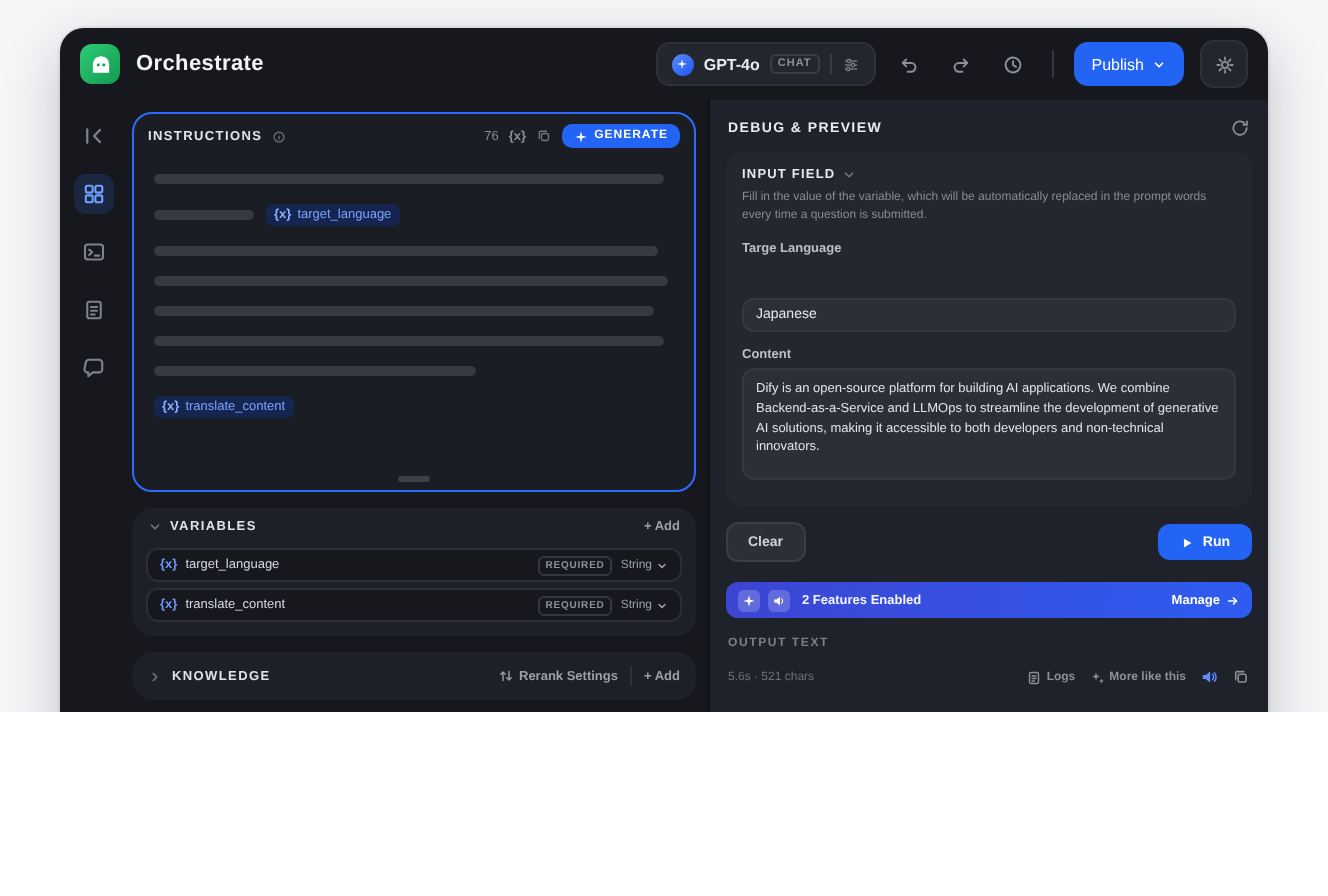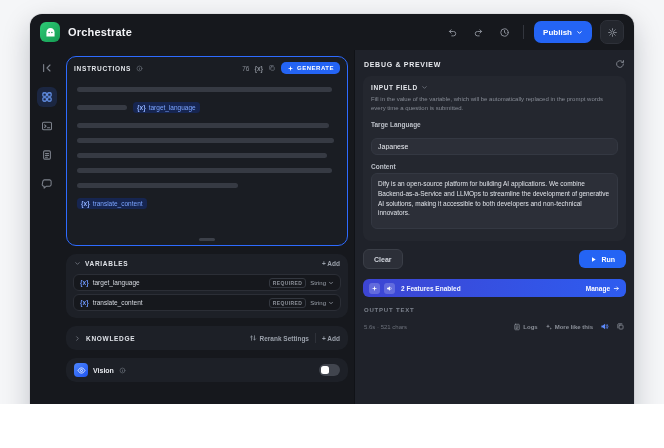--- a/index.html
+++ b/index.html
@@ -1,33 +1,33 @@
 <!DOCTYPE html>
 <html><head>
 <meta charset="utf-8">
 <style>
   html,body{margin:0;padding:0;}
   body{font-family:"Liberation Sans",sans-serif;background:#fff;}
-  .stage{position:relative;width:664px;height:404px;background:#f5f6f8;overflow:hidden;}
+  .stage{position:relative;width:664px;height:356px;background:#f5f6f8;overflow:hidden;}
   .window{position:absolute;left:30px;top:14px;width:604px;height:420px;background:#16181d;border-radius:12px;overflow:hidden;box-shadow:0 10px 28px rgba(10,16,32,.22),0 0 0 1px rgba(0,0,0,.05);}
 
   
   .hdr{position:absolute;top:0;left:0;right:0;height:36px;display:flex;align-items:center;padding:0 10px;gap:8px;z-index:5;}
   .logo{width:20px;height:20px;border-radius:6px;background:linear-gradient(135deg,#2ecb76,#149a52);display:flex;align-items:center;justify-content:center;flex:0 0 auto;}
   .app-title{font-size:11px;font-weight:700;color:#f2f3f6;letter-spacing:.2px;}
   .hdr-spacer{flex:1;}
   .model-chip{display:flex;align-items:center;gap:5px;height:20px;background:#23262d;border:1px solid #2e3139;border-radius:7px;padding:0 7px;}
   .model-ic{width:11px;height:11px;border-radius:50%;background:linear-gradient(135deg,#5b8cff,#2155f0);display:flex;align-items:center;justify-content:center;}
   .model-name{font-size:8px;font-weight:700;color:#e8eaef;}
   .mode-badge{font-size:5.5px;font-weight:700;color:#8b9099;border:1px solid #3a3e47;border-radius:3px;padding:1px 3px;letter-spacing:.5px;}
   .chip-div{width:1px;height:10px;background:#3a3e47;}
   .ico-btn{width:18px;height:18px;border-radius:5px;display:flex;align-items:center;justify-content:center;color:#8b9099;}
   .hdr-div{width:1px;height:14px;background:#33363e;margin:0 2px;}
   .publish-btn{height:22px;display:flex;align-items:center;gap:4px;background:#2464f4;border-radius:7px;padding:0 9px;color:#fff;}
-  .publish-btn span{font-size:8px;font-weight:700;}
+  .publish-btn span{font-size:8px;font-weight:400;}
   .sq-btn{width:22px;height:22px;border-radius:7px;background:#23262d;border:1px solid #2e3139;display:flex;align-items:center;justify-content:center;color:#8b9099;}
 
   
   .rail{position:absolute;left:0;top:36px;bottom:0;width:34px;display:flex;flex-direction:column;align-items:center;padding:8px 0 10px;gap:9px;}
   .rail-item{width:20px;height:20px;border-radius:6px;display:flex;align-items:center;justify-content:center;color:#7d828c;}
   .rail-item.active{background:rgba(54,110,255,.16);color:#6ea0ff;}
   .rail-bottom{margin-top:auto;}
 
   
   .left-col{position:absolute;left:36px;top:42px;width:282px;}
@@ -70,21 +70,21 @@
   
   .right-panel{position:absolute;left:324px;top:36px;right:0;bottom:0;background:#1f222a;border-left:1px solid #101217;}
   .dbg-hd{display:flex;align-items:center;padding:9px 9px 7px;}
   .dbg-title{font-size:7px;font-weight:700;letter-spacing:.7px;color:#e8eaef;}
   .dbg-refresh{margin-left:auto;color:#8b9099;display:flex;}
   .input-card{margin:0 8px;background:#24272f;border-radius:8px;padding:8px;}
   .if-hd{display:flex;align-items:center;gap:3px;}
   .if-title{font-size:6.5px;font-weight:700;letter-spacing:.6px;color:#e6e8ed;}
   .if-desc{margin-top:4px;font-size:6px;line-height:1.5;color:#868b95;}
   .fld-label{margin-top:8px;font-size:6.5px;font-weight:600;color:#bcc0c8;}
-  .txt-input{margin-top:10px;width:100%;box-sizing:border-box;height:17px;background:#2c2f38;border:1px solid #343842;border-radius:6px;padding:0 6px;font-size:7px;color:#e8eaef;font-family:"Liberation Sans",sans-serif;outline:none;}
+  .txt-input{margin-top:21px;width:100%;box-sizing:border-box;height:17px;background:#2c2f38;border:1px solid #343842;border-radius:6px;padding:0 6px;font-size:7px;color:#e8eaef;font-family:"Liberation Sans",sans-serif;outline:none;}
   .txt-area{margin-top:3px;width:100%;box-sizing:border-box;height:56px;background:#2c2f38;border:1px solid #343842;border-radius:6px;padding:5px 6px;font-size:6.5px;line-height:1.5;color:#e0e3e9;font-family:"Liberation Sans",sans-serif;resize:none;outline:none;}
   .btn-row{display:flex;align-items:center;margin:8px 8px 0;}
   .clear-btn{height:18px;display:flex;align-items:center;background:#2c2f38;border:1px solid #3a3e47;border-radius:6px;padding:0 10px;font-size:7px;font-weight:600;color:#cfd3db;}
   .run-btn{margin-left:auto;height:18px;display:flex;align-items:center;gap:4px;background:#2464f4;border-radius:6px;padding:0 11px;color:#fff;}
   .run-btn span{font-size:7px;font-weight:700;}
   .features-bar{margin:10px 8px 0;height:18px;border-radius:6px;background:linear-gradient(92deg,#3d45d3 0%,#2e5cf0 100%);display:flex;align-items:center;gap:4px;padding:0 6px;}
   .feat-ic{width:11px;height:11px;border-radius:3px;background:rgba(255,255,255,.2);display:flex;align-items:center;justify-content:center;color:#fff;}
   .feat-label{font-size:6.5px;font-weight:700;color:#f2f5ff;margin-left:2px;}
   .manage{margin-left:auto;display:flex;align-items:center;gap:3px;color:#fff;}
   .manage span{font-size:6.5px;font-weight:700;}
@@ -108,20 +108,38 @@
       <div class="logo">
         <svg width="13" height="13" viewBox="0 0 16 16">
             <path fill="#ffffff" d="M8 2.6c2.8 0 5 2.2 5 5v5.2H3V7.6c0-2.8 2.2-5 5-5Z"></path>
             <circle cx="6.3" cy="8" r="0.9" fill="#149a52"></circle>
             <circle cx="9.7" cy="8" r="0.9" fill="#149a52"></circle>
           </svg>
       </div>
       <div class="app-title">Orchestrate</div>
       <div class="hdr-spacer"></div>
 
+      <div class="model-chip">
+        <span class="model-ic">
+          <svg width="6" height="6" viewBox="0 0 16 16">
+              <path fill="#fff" d="M8 1.5 9.3 6.7 14.5 8 9.3 9.3 8 14.5 6.7 9.3 1.5 8 6.7 6.7Z"></path>
+            </svg>
+        </span>
+        <span class="model-name">GPT-4o</span>
+        <span class="mode-badge">CHAT</span>
+        <span class="chip-div"></span>
+        <span class="muted-ic">
+          <svg width="9" height="9" viewBox="0 0 16 16" stroke="currentColor" fill="none" stroke-width="1.4" stroke-linecap="round">
+              <path d="M3 4.5h10M3 8h10M3 11.5h10"></path>
+              <circle cx="6.2" cy="4.5" r="1.5" fill="#23262d"></circle>
+              <circle cx="9.8" cy="8" r="1.5" fill="#23262d"></circle>
+              <circle cx="5.4" cy="11.5" r="1.5" fill="#23262d"></circle>
+            </svg>
+        </span>
+      </div>
 
       <span class="ico-btn">
         <svg width="11" height="11" viewBox="0 0 16 16" stroke="currentColor" fill="none" stroke-width="1.4" stroke-linecap="round" stroke-linejoin="round">
             <path d="M3.5 6.5h6a3.2 3.2 0 0 1 0 6.4H7"></path>
             <path d="M6 4 3.5 6.5 6 9"></path>
           </svg>
       </span>
       <span class="ico-btn">
         <svg width="11" height="11" viewBox="0 0 16 16" stroke="currentColor" fill="none" stroke-width="1.4" stroke-linecap="round" stroke-linejoin="round">
             <path d="M12.5 6.5h-6a3.2 3.2 0 0 0 0 6.4H9"></path>

